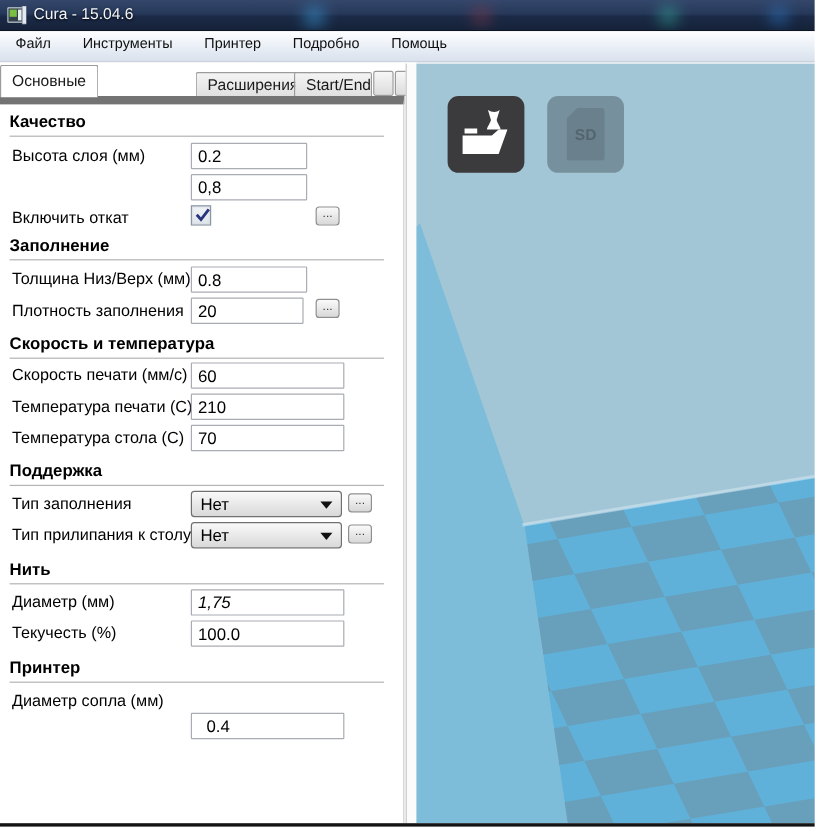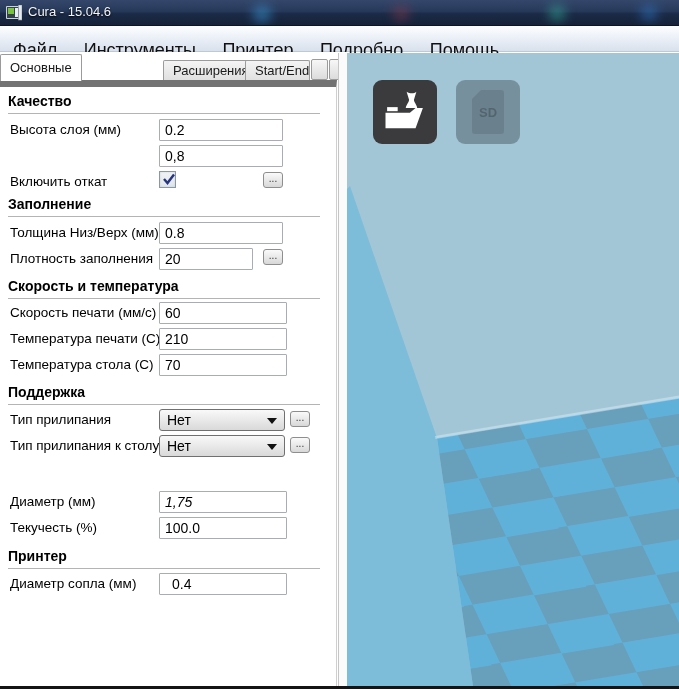--- a/index.html
+++ b/index.html
@@ -24,21 +24,21 @@
   }
   .app-icon { position:absolute; left:6px; top:5px; width:16px; height:16px; }
 
   
   .menubar {
     position:absolute; left:0; top:26px; width:679px; height:26px;
     background:linear-gradient(#fdfeff, #e9eef6 55%, #d9e1ec);
     border-bottom:1px solid #bfc8d4;
   }
   .menu-item {
-    display:inline-block; padding:14px 11px; font-size:18px; color:#101010; cursor:default;
+    display:inline-block; padding:3px 11px; font-size:12px; color:#101010; cursor:default;
   }
   .menu-item:first-child { margin-left:2px; }
 
   
   .left-panel { position:absolute; left:0; top:52px; width:347px; height:634px; background:#fff; }
   .tab-pane {
     position:absolute; left:0; top:28px; width:337px; height:606px;
     background:#fff; border-top:7px solid #737373; border-right:1px solid #cfcfcf;
   }
   .tab {
@@ -61,21 +61,21 @@
   
   .section-title {
     position:absolute; left:8px; width:312px; font-size:14px; font-weight:bold; color:#000;
     padding-bottom:4px; border-bottom:1px solid #b4b4b4;
   }
   .setting-label { position:absolute; left:10px; font-size:13.5px; color:#000; white-space:nowrap; }
   .setting-input {
     position:absolute; left:159px; height:22px; border:1px solid #a9acb2; border-radius:1px;
     font-family:"Liberation Sans", sans-serif; font-size:14px; color:#000; padding:0 5px; background:#fff;
   }
-  .w100 { width:124px; } .w94 { width:94px; } .w128 { width:128px; }
+  .w100 { width:97px; } .w94 { width:94px; } .w128 { width:128px; }
   .more-btn {
     position:absolute; width:20px; height:16px; border:1px solid #8e8e8e; border-radius:3px;
     background:linear-gradient(#fafafa,#d8d8d8); color:#333; font-size:10px; line-height:12px;
     text-align:center; cursor:default;
   }
   .checkbox {
     position:absolute; left:159px; width:17px; height:17px;
     border:1px solid #8b97a5; background:linear-gradient(#f2f4f6,#dfe5ea);
     box-shadow:inset 0 0 2px #c3ccd4;
   }
@@ -197,41 +197,42 @@
 
     <div class="section-title" style="top:191px;">Скорость и температура</div>
     <span class="setting-label" style="top:218px;">Скорость печати (мм/с)</span>
     <input class="setting-input w128" style="top: 215px;" value="60">
     <span class="setting-label" style="top:244px;">Температура печати (C)</span>
     <input class="setting-input w128" style="top: 241px;" value="210">
     <span class="setting-label" style="top:270px;">Температура стола (C)</span>
     <input class="setting-input w128" style="top: 267px;" value="70">
 
     <div class="section-title" style="top:297px;">Поддержка</div>
-    <span class="setting-label" style="top:325px;">Тип прилипания</span>
+    <span class="setting-label" style="top:325px;">Тип заполнения</span>
     <div class="combo" style="top:322px;">
       <span>Нет</span>
       <span class="arrow"></span>
     </div>
     <span class="more-btn" style="left:290px;top:324px;">...</span>
     <span class="setting-label" style="top:351px;">Тип прилипания к столу</span>
     <div class="combo" style="top:348px;">
       <span>Нет</span>
       <span class="arrow"></span>
     </div>
     <span class="more-btn" style="left:290px;top:350px;">...</span>
 
+    <div class="section-title" style="top:379px;">Нить</div>
     <span class="setting-label" style="top:407px;">Диаметр (мм)</span>
     <input class="setting-input w128" style="top: 404px; font-style: italic;" value="1,75">
     <span class="setting-label" style="top:433px;">Текучесть (%)</span>
     <input class="setting-input w128" style="top: 430px;" value="100.0">
 
     <div class="section-title" style="top:461px;">Принтер</div>
     <span class="setting-label" style="top:489px;">Диаметр сопла (мм)</span>
-    <input class="setting-input w128" style="top: 486px; padding-left: 12px;" value="0.4">
+    <input class="setting-input w128" style="top: 507px; padding-left: 12px;" value="0.4">
   </div>
 </div>
 
 <div class="splitter"></div>
 
 <div class="view">
   <div class="wedge"></div>
   <div class="platform">
     <div class="checker"></div>
   </div>

